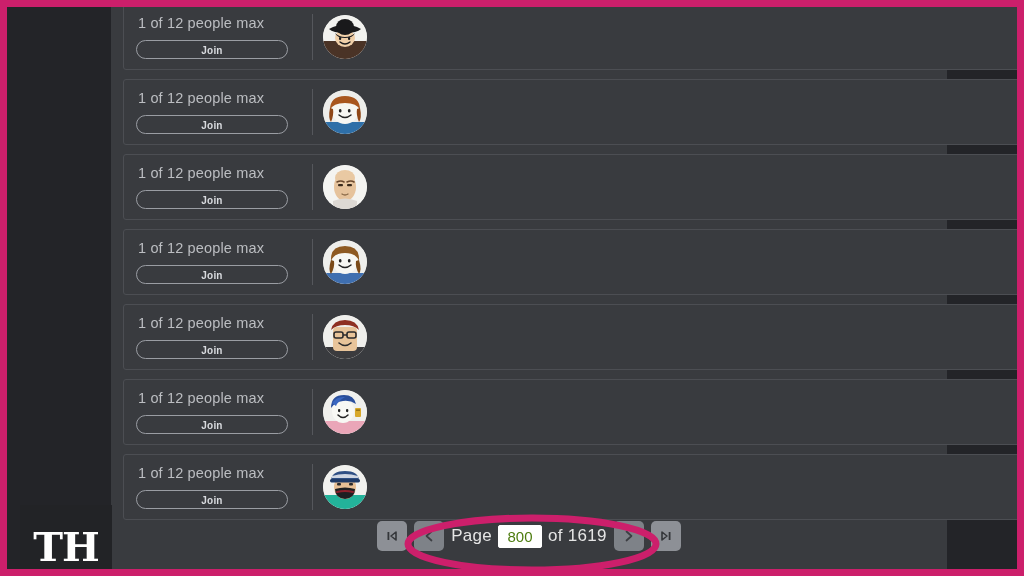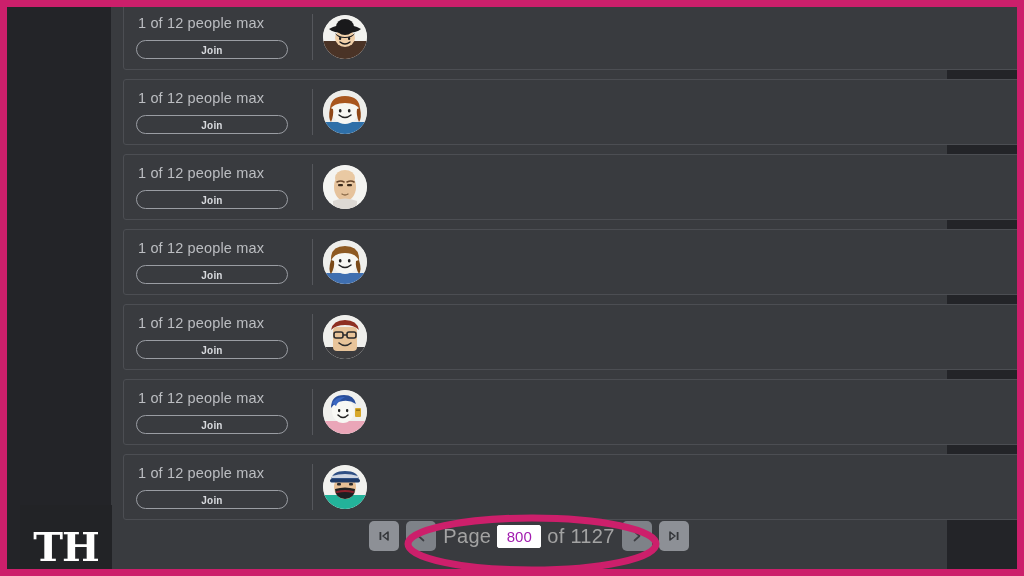--- a/index.html
+++ b/index.html
@@ -155,33 +155,33 @@
     justify-content: center;
     cursor: pointer;
     padding: 0;
   }
   .page-btn.arrow-only {
     background: #7e8288;
   }
   .page-btn svg { display: block; }
 
   .page-label {
-    color: #a3a3a3;
-    font-size: 20px;
+    color: #e5e5e5;
+    font-size: 17px;
     letter-spacing: 0.3px;
     white-space: nowrap;
   }
 
   .page-input {
     width: 44px;
     height: 23px;
     background: #ffffff;
     border: 1px solid #ffffff;
     border-radius: 2px;
-    color: #a21caf;
+    color: #4d7c0f;
     font-size: 15px;
     font-family: "Liberation Sans", sans-serif;
     text-align: center;
     padding: 0;
     margin: 0 6px;
     box-sizing: border-box;
   }
 
   .page-group {
     display: flex;
@@ -404,21 +404,21 @@
         <span>
           <svg width="14" height="14" viewBox="0 0 14 14">
             <path d="M9.5 2.5 L4.5 7 L9.5 11.5" fill="none" stroke="#3c3e42" stroke-width="1.7" stroke-linecap="round" stroke-linejoin="round"></path>
           </svg>
         </span>
       </button>
 
       <div class="page-group">
         <span class="page-label">Page</span>
         <input class="page-input" type="text" value="800" style="">
-        <span class="page-label">of 1127</span>
+        <span class="page-label">of 1619</span>
       </div>
 
       <button class="page-btn arrow-only">
         <span>
           <svg width="14" height="14" viewBox="0 0 14 14">
             <path d="M4.5 2.5 L9.5 7 L4.5 11.5" fill="none" stroke="#3c3e42" stroke-width="1.7" stroke-linecap="round" stroke-linejoin="round"></path>
           </svg>
         </span>
       </button>
 

